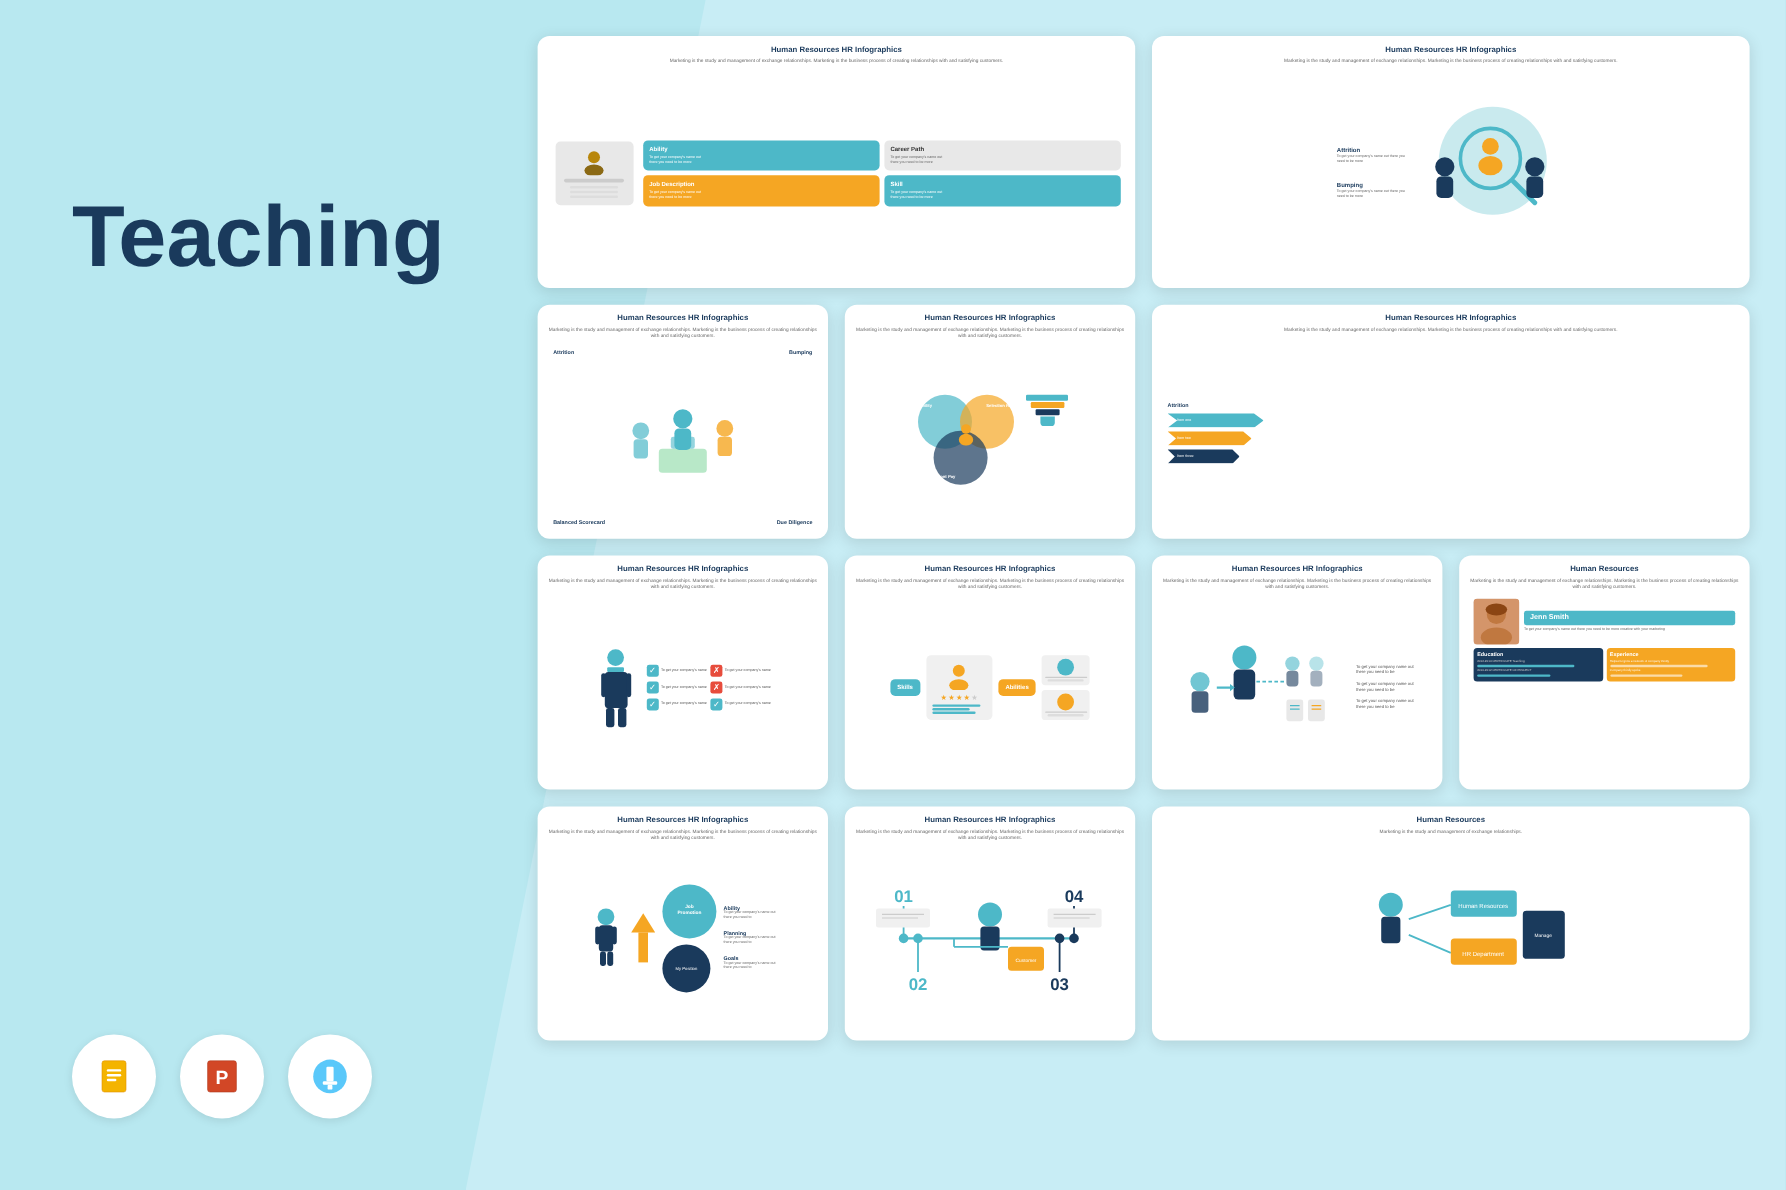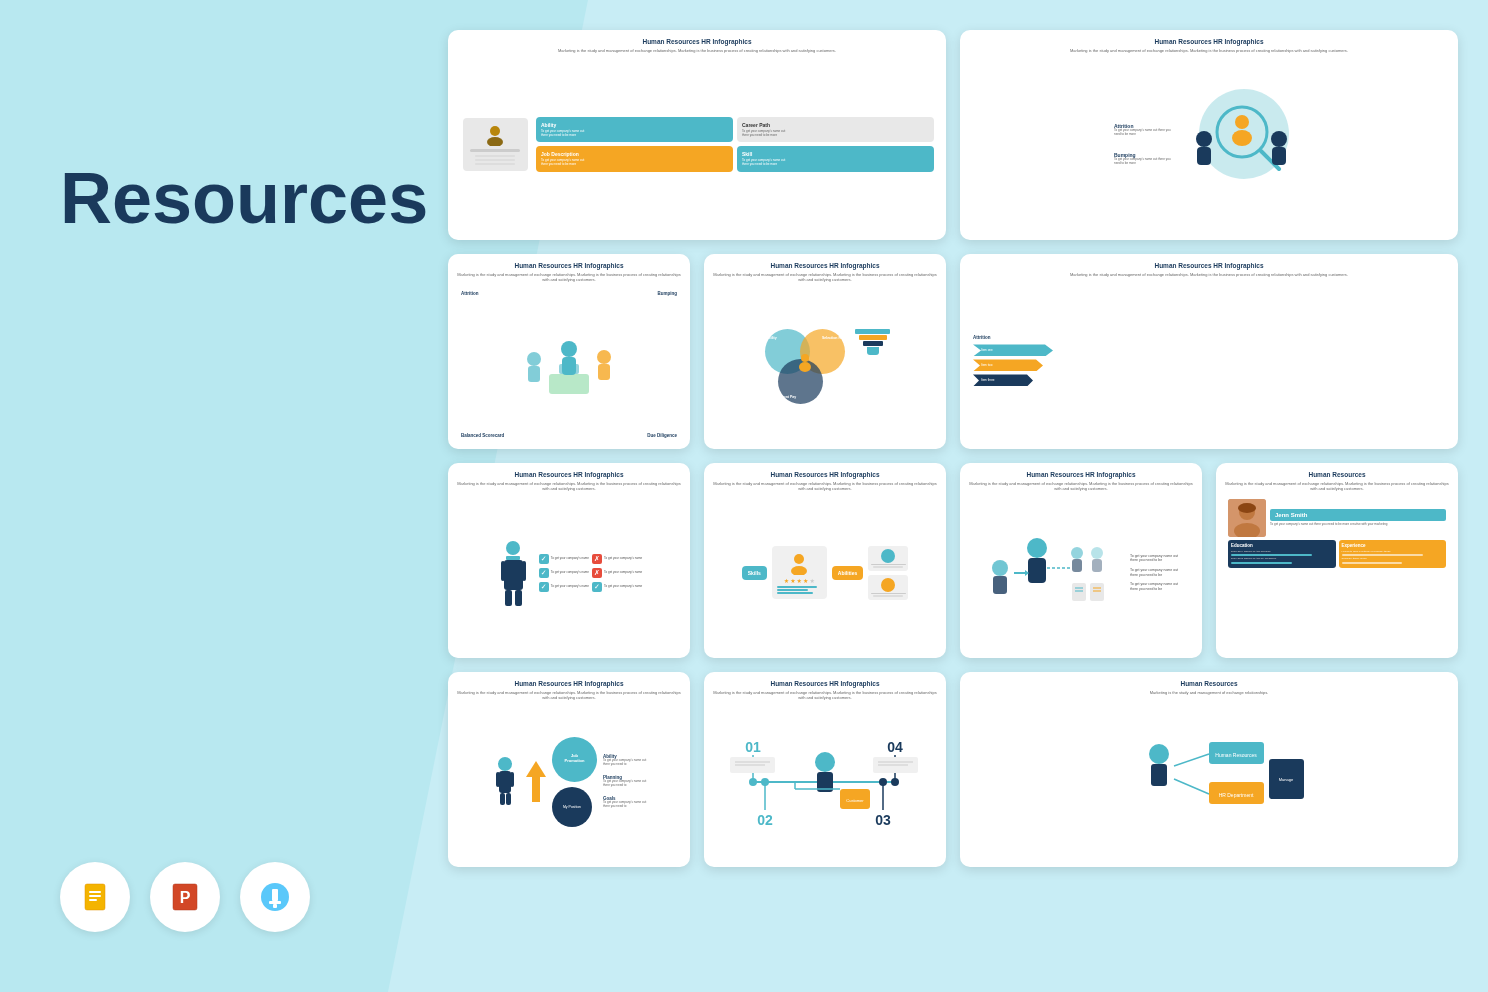--- a/index.html
+++ b/index.html
@@ -143,21 +143,21 @@
     .slide-r4c3 { grid-column: 3 / 5; grid-row: 4; }
   </style>
 </head>
 <body>
 
 <div class="bg-diagonal"></div>
 
 <div class="left-panel">
   <div class="main-title">
     <br>
-    <span>Resources</span>
+    <span>Teaching</span>
   </div>
 
   <div class="format-icons">
 
     <div class="format-icon">
       <svg width="36" height="36" viewBox="0 0 36 36">
         <rect x="8" y="5" width="20" height="26" rx="2" fill="#f4b400"></rect>
         <rect x="8" y="5" width="20" height="26" rx="2" fill="none" stroke="#e09000" stroke-width="0.5"></rect>
         <rect x="12" y="12" width="12" height="2" rx="1" fill="white"></rect>
         <rect x="12" y="16" width="12" height="2" rx="1" fill="white"></rect>

